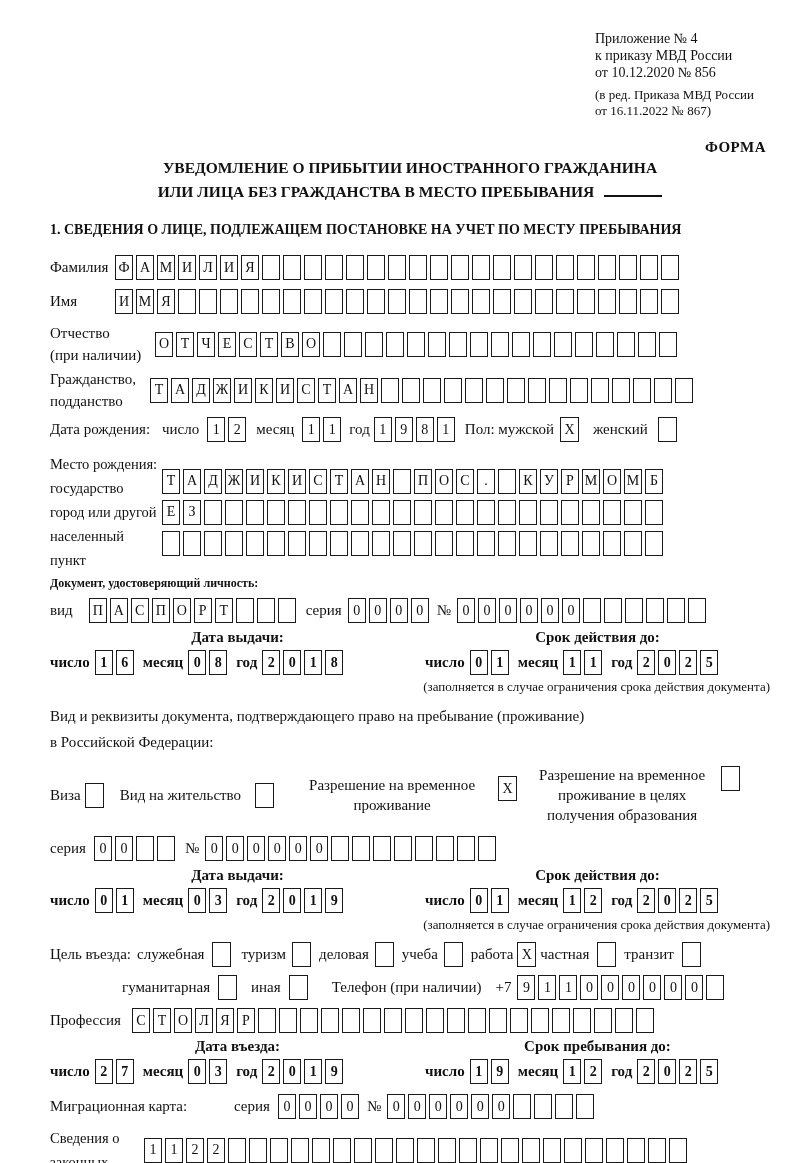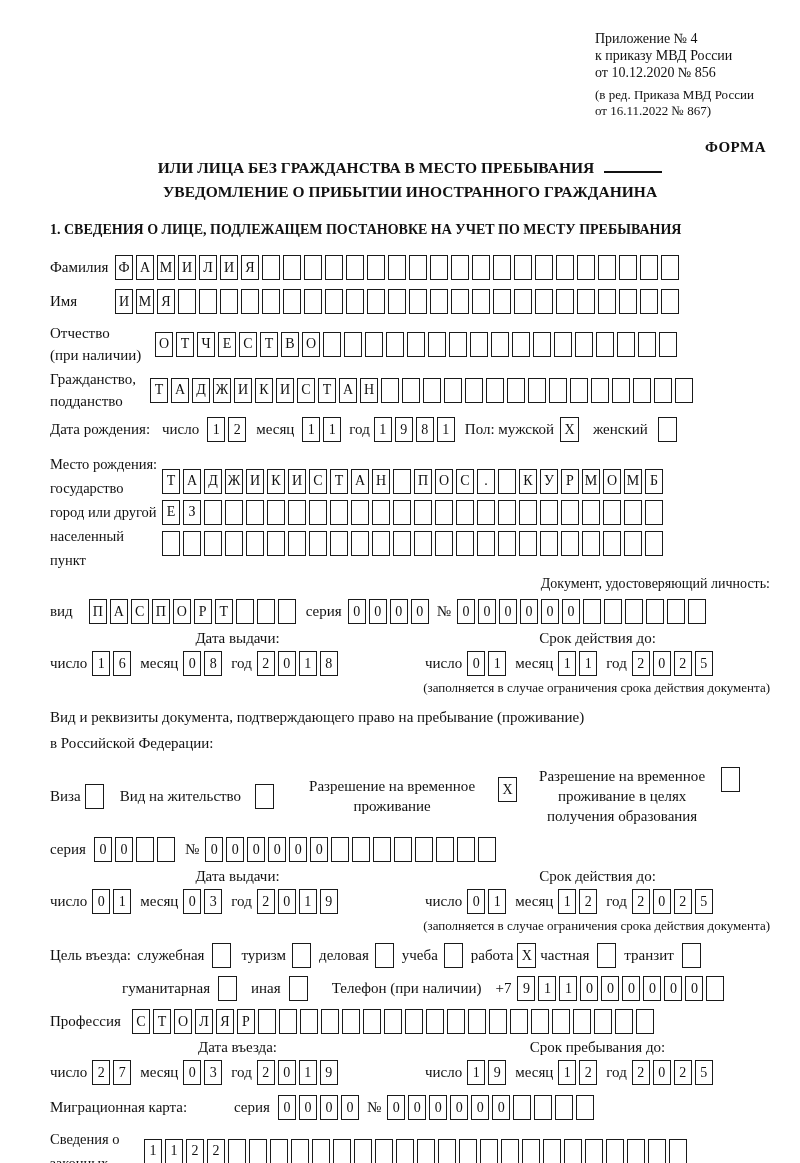--- a/index.html
+++ b/index.html
@@ -29,23 +29,23 @@
     display: inline-flex; align-items: center; justify-content: center;
     font-size: 14px; font-family: "Liberation Serif", serif; background:#fff;
   }
   .box {
     width: 19px; height: 25px; border: 1.5px solid #1a1a1a; flex-shrink: 0;
     display: inline-flex; align-items: center; justify-content: center;
     font-size: 14px; background:#fff;
   }
   .cellrows { display: flex; flex-direction: column; gap: 6px; }
 
-  .doc-heading { text-align: right; font-weight: normal; font-size: 14px; margin: 4px 0 6px 0; }
-
-  .dates { display: flex; margin-bottom: 2px; }
+  .doc-heading { text-align: left; font-weight: bold; font-size: 12px; margin: 4px 0 6px 0; }
+
+  .dates { display: flex; margin-bottom: 2px; font-weight: bold; }
   .dcol-l { width: 375px; flex-shrink: 0; }
   .dcol-r { flex: 1; }
   .dhead { text-align: center; font-size: 15px; margin-bottom: 3px; }
   .dgroup { display: flex; align-items: center; }
   .dgroup .lbl { margin-right: 5px; }
   .dgroup .cells { margin-right: 9px; }
   .note { font-size: 13px; text-align: right; margin: 3px 0 8px 0; }
 
   .intro { font-size: 15px; line-height: 26px; }
 
@@ -68,22 +68,22 @@
     <div>к приказу МВД России</div>
     <div>от 10.12.2020 № 856</div>
   </div>
   <div class="edition">
     <div>(в ред. Приказа МВД России</div>
     <div>от 16.11.2022 № 867)</div>
   </div>
   <div class="form-label">ФОРМА</div>
 
   <div class="title">
+    <div>УВЕДОМЛЕНИЕ О ПРИБЫТИИ ИНОСТРАННОГО ГРАЖДАНИНА</div>
     <div><span>ИЛИ ЛИЦА БЕЗ ГРАЖДАНСТВА В МЕСТО ПРЕБЫВАНИЯ</span><span class="title-underline"></span></div>
-    <div>УВЕДОМЛЕНИЕ О ПРИБЫТИИ ИНОСТРАННОГО ГРАЖДАНИНА</div>
   </div>
 
   <div class="sec-heading">1. СВЕДЕНИЯ О ЛИЦЕ, ПОДЛЕЖАЩЕМ ПОСТАНОВКЕ НА УЧЕТ ПО МЕСТУ ПРЕБЫВАНИЯ</div>
 
   <div class="row">
     <span class="lbl" style="width:65px">Фамилия</span>
     <span class="cells">
         <span class="cell">Ф</span>
         <span class="cell">А</span>
         <span class="cell">М</span>

